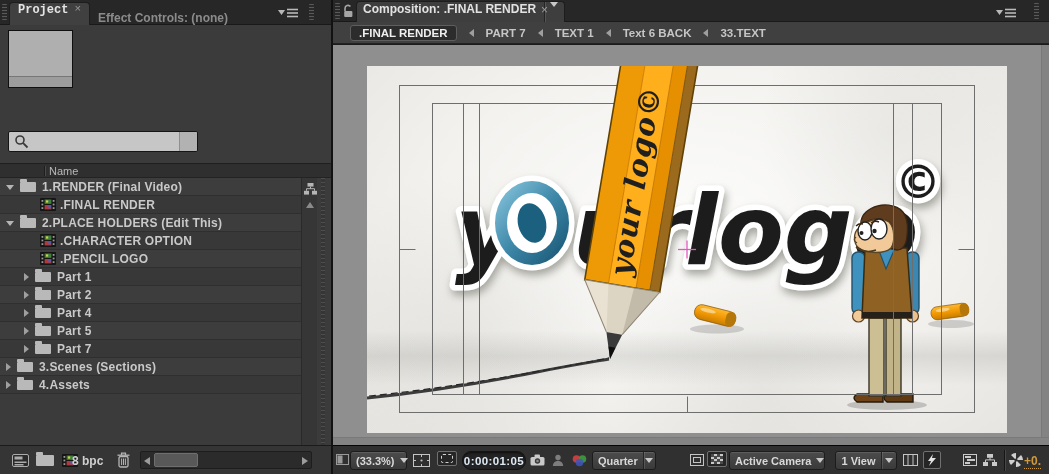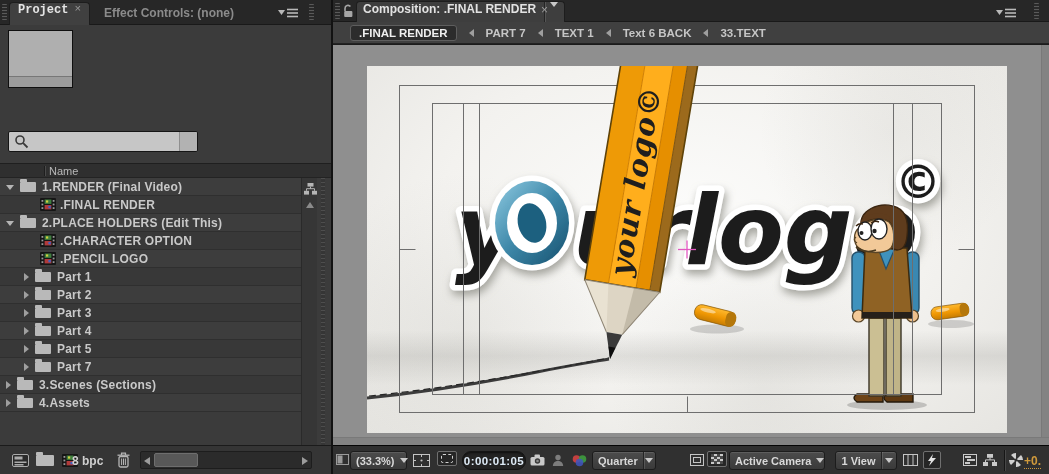--- a/index.html
+++ b/index.html
@@ -20,21 +20,21 @@
   .btn .dd{width:14px;display:flex;justify-content:center;}
   .framed{border:1px solid #707070;background:#262626;border-radius:2px;padding:2px 3px;display:inline-flex;align-items:center;}
   .ticon{position:absolute;top:8px;display:inline-flex;align-items:center;}
 
   
   #left{position:absolute;left:0;top:0;width:331px;height:474px;background:#3b3b3b;}
   #left .tabbar{position:absolute;left:0;top:0;width:331px;height:25px;background:#272727;border-bottom:1px solid #191919;}
   .tab-active{position:absolute;top:2px;height:23px;background:#404040;border:1px solid #1d1d1d;border-bottom:none;
               border-radius:4px 4px 0 0;display:flex;align-items:flex-start;padding:0 8px;color:#e4e4e4;font-size:12px;font-weight:bold;font-family:Liberation Mono, monospace;}
   .tab-active .close{margin-left:6px;color:#9a9a9a;font-size:11px;font-weight:normal;}
-  .tab-ghost{position:absolute;top:0;height:25px;display:flex;align-items:center;color:#8b8b8b;font-size:12px;font-weight:bold;margin-left:6px;}
+  .tab-ghost{position:absolute;top:0;height:25px;display:flex;align-items:flex-end;color:#8b8b8b;font-size:12px;font-weight:bold;}
   .panel-menu{position:absolute;top:7px;display:inline-flex;}
   #left .body{position:absolute;left:0;top:26px;width:331px;height:419px;}
   #thumb{position:absolute;left:8px;top:4px;width:65px;height:58px;background:#afafaf;border:1px solid #0f0f0f;}
   #thumb .strip{position:absolute;left:0;bottom:0;width:100%;height:11px;background:#9c9c9c;border-top:1px solid #777;}
   #searchbox{position:absolute;left:8px;top:105px;width:190px;height:21px;background:#c6c6c6;border:1px solid #151515;border-radius:2px;display:flex;align-items:center;}
   #searchbox .mag{margin:0 4px 0 5px;display:inline-flex;}
   #searchbox input{flex:1;height:15px;border:none;background:transparent;outline:none;font-size:11px;color:#222;min-width:0;}
   #searchbox .endcap{width:18px;align-self:stretch;background:#b2b2b2;border-left:1px solid #8f8f8f;border-radius:0 2px 2px 0;}
   #namehdr{position:absolute;left:0;top:137px;width:331px;height:15px;background:#2f2f2f;border-top:1px solid #1f1f1f;border-bottom:1px solid #232323;
            color:#b9b9b9;font-size:11px;display:flex;align-items:center;padding-left:28px;}
@@ -218,25 +218,20 @@
           <span class="lbl">Part 1</span>
         </div>
         <div class="row ind1f">
           <span class="tri-right"></span>
           <span class="folder-ico"></span>
           <span class="lbl">Part 2</span>
         </div>
         <div class="row ind1f">
           <span class="tri-right"></span>
           <span class="folder-ico"></span>
-          <span class="lbl">Part 3</span>
-        </div>
-        <div class="row ind1f">
-          <span class="tri-right"></span>
-          <span class="folder-ico"></span>
           <span class="lbl">Part 4</span>
         </div>
         <div class="row ind1f">
           <span class="tri-right"></span>
           <span class="folder-ico"></span>
           <span class="lbl">Part 5</span>
         </div>
         <div class="row ind1f">
           <span class="tri-right"></span>
           <span class="folder-ico"></span>

